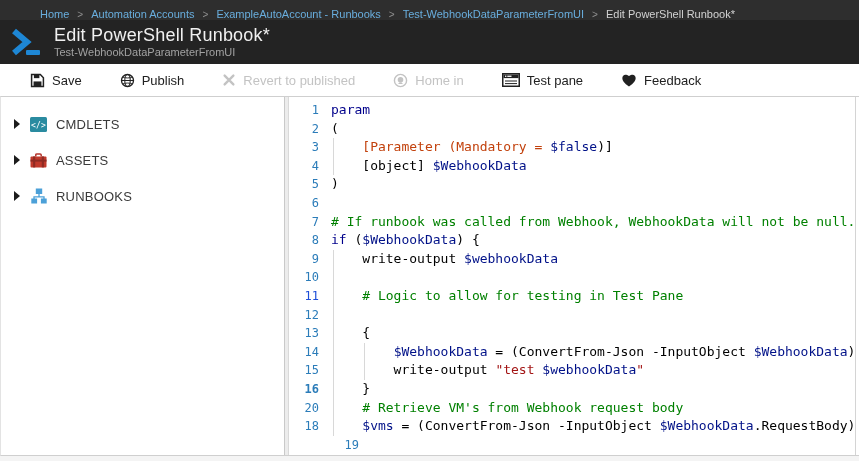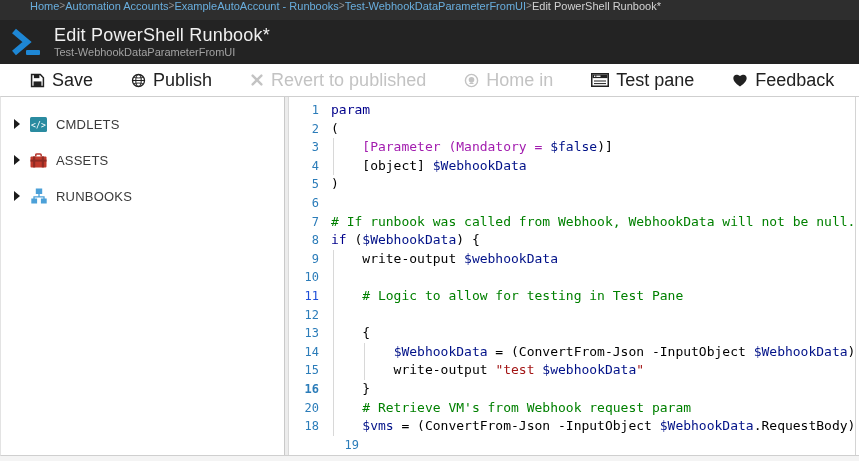--- a/index.html
+++ b/index.html
@@ -1,37 +1,37 @@
 <!DOCTYPE html>
 <html><head>
 <meta charset="utf-8">
 <style>
   * { margin:0; padding:0; box-sizing:border-box; }
   html,body { width:859px; height:462px; overflow:hidden; background:#fff;
               font-family:"Liberation Sans", sans-serif; }
 
   
-  .breadcrumb-bar { height:20px; background:#2e2e2e; display:flex; align-items:flex-start;
-                    padding-left:30px; font-size:11px; }
+  .breadcrumb-bar { height:20px; background:#2e2e2e; display:flex; align-items:flex-end;
+                    padding-left:40px; font-size:11px; gap:8px; }
   .crumb { color:#69aede; cursor:pointer; white-space:nowrap; }
   .crumb-sep { color:#8f8f8f; font-size:10px; }
   .crumb-current { color:#d2d2d2; white-space:nowrap; }
 
   
   .app-header { height:44px; background:#232323; display:flex; align-items:center;
                 padding-left:9px; gap:9px; }
   .ps-icon { width:36px; height:34px; flex:none; display:flex; align-items:center; justify-content:center; }
   .hdr-title { color:#f0f0f0; font-size:18px; font-weight:300; line-height:21px; letter-spacing:0.2px; }
   .hdr-sub { color:#a2a2a2; font-size:11px; line-height:13px; }
 
   
   .toolbar { height:32px; background:#fff; display:flex; align-items:center;
              padding-left:30px; gap:38px; }
-  .tb-btn { display:flex; align-items:center; gap:7px; background:none; border:none;
-            font-family:inherit; font-size:18px; color:#212121; cursor:pointer; padding:0;
+  .tb-btn { display:flex; align-items:flex-start; gap:7px; background:none; border:none;
+            font-family:inherit; font-size:13px; color:#212121; cursor:pointer; padding:0;
             white-space:nowrap; }
   .tb-btn svg { display:block; }
   .tb-btn.disabled { color:#c3c3c3; cursor:default; }
 
   
   .content { display:flex; height:360px; border-top:1px solid #cfcfcf;
              border-bottom:1px solid #cfcfcf; border-left:1px solid #e3e3e3;
              background:#fff; padding-right:3px; }
   .bottom-strip { height:5px; background:#f4f4f4; }
 
@@ -189,35 +189,35 @@
       </span>
       <span>RUNBOOKS</span>
     </div>
   </div>
 
   <div class="splitter"></div>
 
   <div class="editor" id="code-lines">
       <div class="code-line"><span class="ln" style="color: rgb(43, 124, 185);">1</span><span class="code"><span style="color: rgb(0, 0, 139);">param</span></span></div>
       <div class="code-line"><span class="ln" style="color: rgb(43, 124, 185);">2</span><span class="code"><span style="color: rgb(0, 0, 0);">(</span></span></div>
-      <div class="code-line"><span class="ln" style="color: rgb(43, 124, 185);">3</span><span class="code"><span style="color: #a21caf; margin-top: 24px;">    [Parameter (Mandatory = </span><span style="color: rgb(0, 17, 136);">$false</span><span style="color: rgb(0, 0, 0);">)]</span></span></div>
+      <div class="code-line"><span class="ln" style="color: rgb(43, 124, 185);">3</span><span class="code"><span style="color: #c2410c; margin-top: 24px;">    [Parameter (Mandatory = </span><span style="color: rgb(0, 17, 136);">$false</span><span style="color: rgb(0, 0, 0);">)]</span></span></div>
       <div class="code-line"><span class="ln" style="color: rgb(43, 124, 185);">4</span><span class="code"><span style="color: rgb(0, 0, 0);">    [object] </span><span style="color: rgb(0, 17, 136);">$WebhookData</span></span></div>
       <div class="code-line"><span class="ln" style="color: rgb(43, 124, 185);">5</span><span class="code"><span style="color: rgb(0, 0, 0);">)</span></span></div>
       <div class="code-line"><span class="ln" style="color: rgb(43, 124, 185);">6</span><span class="code"></span></div>
       <div class="code-line"><span class="ln" style="color: rgb(43, 124, 185);">7</span><span class="code"><span style="color: rgb(0, 128, 0);"># If runbook was called from Webhook, WebhookData will not be null.</span></span></div>
       <div class="code-line"><span class="ln" style="color: rgb(43, 124, 185);">8</span><span class="code"><span style="color: rgb(0, 0, 139);">if</span><span style="color: rgb(0, 0, 0);"> (</span><span style="color: rgb(0, 17, 136);">$WebhookData</span><span style="color: rgb(0, 0, 0);">) {</span></span></div>
       <div class="code-line"><span class="ln" style="color: rgb(43, 124, 185);">9</span><span class="code"><span style="color: rgb(0, 0, 0);">    write-output </span><span style="color: rgb(0, 17, 136);">$webhookData</span></span></div>
       <div class="code-line"><span class="ln" style="color: rgb(43, 124, 185);">10</span><span class="code"></span></div>
       <div class="code-line"><span class="ln" style="color: #1d4ed8;">11</span><span class="code"><span style="color: rgb(0, 0, 0);">    </span><span style="color: rgb(0, 128, 0);"># Logic to allow for testing in Test Pane</span></span></div>
       <div class="code-line"><span class="ln" style="color: rgb(43, 124, 185);">12</span></div>
       <div class="code-line"><span class="ln" style="color: rgb(43, 124, 185);">13</span><span class="code"><span style="color: rgb(0, 0, 0);">    {</span></span></div>
       <div class="code-line"><span class="ln" style="color: rgb(43, 124, 185);">14</span><span class="code"><span style="color: rgb(0, 0, 0);">        </span><span style="color: rgb(0, 17, 136);">$WebhookData</span><span style="color: rgb(0, 0, 0);"> = (ConvertFrom-Json -InputObject </span><span style="color: rgb(0, 17, 136);">$WebhookData</span><span style="color: rgb(0, 0, 0);">)</span></span></div>
       <div class="code-line"><span class="ln" style="color: rgb(43, 124, 185);">15</span><span class="code"><span style="color: rgb(0, 0, 0);">        write-output </span><span style="color: rgb(163, 21, 21);">"test </span><span style="color: rgb(0, 17, 136);">$webhookData</span><span style="color: rgb(163, 21, 21);">"</span></span></div>
       <div class="code-line"><span class="ln" style="color: rgb(43, 124, 185); font-weight: bold;">16</span><span class="code"><span style="color: rgb(0, 0, 0);">    }</span></span></div>
-      <div class="code-line"><span class="ln" style="color: rgb(43, 124, 185);">20</span><span class="code"><span style="color: rgb(0, 0, 0);">    </span><span style="color: rgb(0, 128, 0);"># Retrieve VM's from Webhook request param</span></span></div>
+      <div class="code-line"><span class="ln" style="color: rgb(43, 124, 185);">20</span><span class="code"><span style="color: rgb(0, 0, 0);">    </span><span style="color: rgb(0, 128, 0);"># Retrieve VM's from Webhook request body</span></span></div>
       <div class="code-line"><span class="ln" style="color: rgb(43, 124, 185);">18</span><span class="code"><span style="color: rgb(0, 0, 0);">    </span><span style="color: rgb(0, 17, 136);">$vms</span><span style="color: rgb(0, 0, 0);"> = (ConvertFrom-Json -InputObject </span><span style="color: rgb(0, 17, 136);">$WebhookData</span><span style="color: rgb(0, 0, 0);">.RequestBody)</span></span></div>
       <div class="code-line"><span class="ln" style="color: rgb(43, 124, 185); margin-left: 40px;">19</span><span class="code"></span></div>
       <div class="indent-guide" style="top: 41.2px; height: 37.2px; left: 44px;"></div>
       <div class="indent-guide" style="top: 152.8px; height: 186px; left: 44px;"></div>
       <div class="indent-guide" style="top: 245.8px; height: 37.2px; left: 75.28px;"></div>
     </div>
 </div>
 <div class="bottom-strip"></div>
 
 </body></html>

